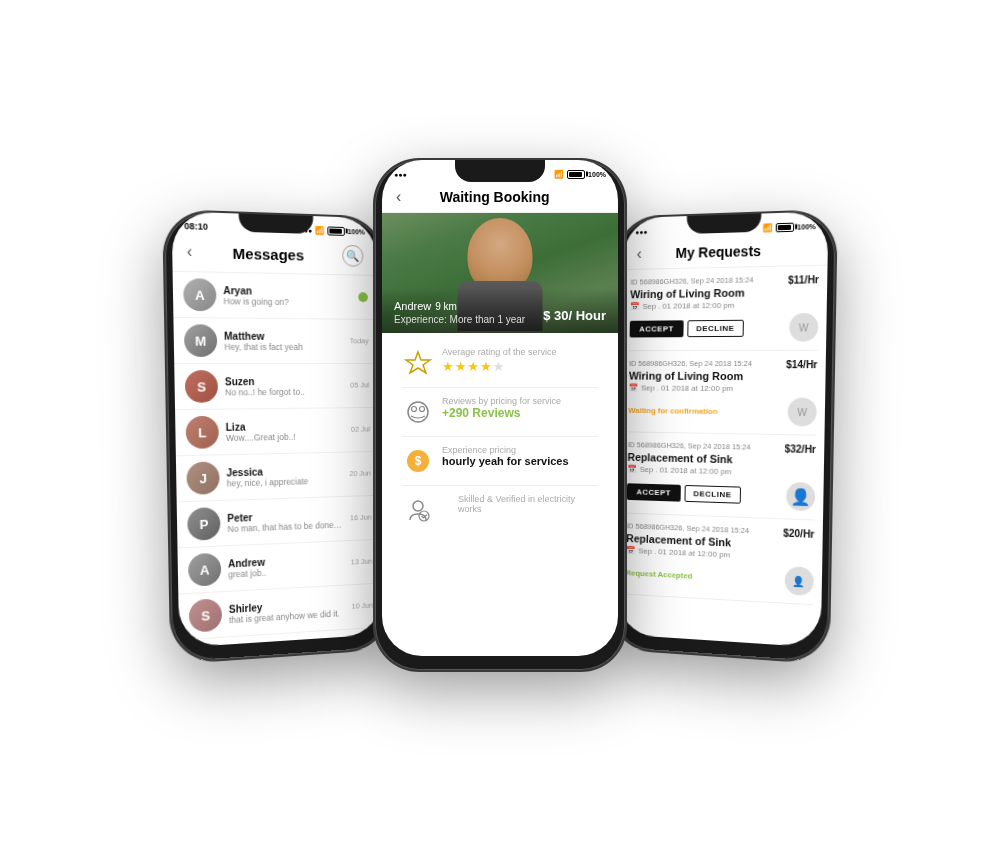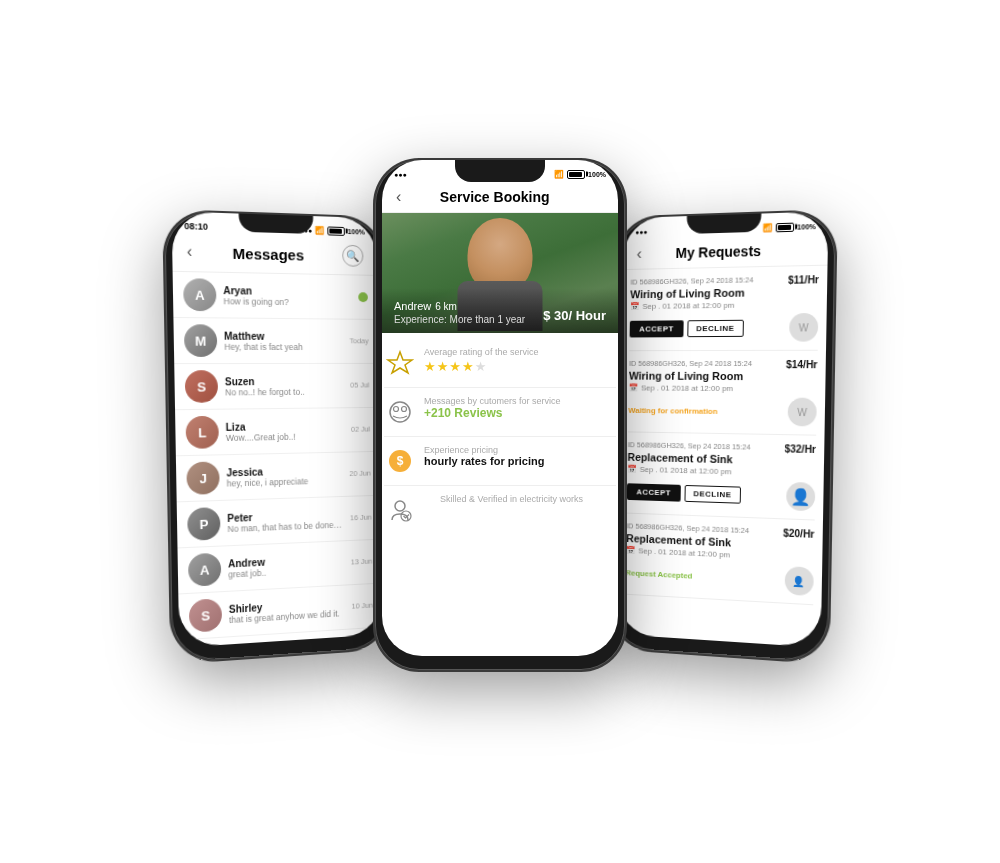--- a/index.html
+++ b/index.html
@@ -164,21 +164,21 @@
       position: absolute;
       bottom: 0; left: 0; right: 0;
       padding: 8px 12px;
       background: linear-gradient(transparent, rgba(0,0,0,0.5));
     }
     .hero-name { font-size: 14px; font-weight: 700; color: #fff; }
     .hero-name span { font-weight: 400; font-size: 11px; }
     .hero-exp { font-size: 10px; color: #ddd; }
     .hero-price { position: absolute; bottom: 10px; right: 12px; color: #fff; font-size: 13px; font-weight: 600; }
 
-    .booking-sections { flex: 1; overflow: hidden; padding: 6px 2px; }
+    .booking-sections { flex: 1; overflow: hidden; padding: 6px 20px; }
     .booking-section {
       display: flex;
       align-items: flex-start;
       gap: 8px;
       padding: 8px 0;
       border-bottom: 1px solid #eee;
     }
     .section-icon {
       width: 32px; height: 32px;
       flex-shrink: 0;
@@ -428,34 +428,34 @@
               <span>📶</span>
               <div class="battery">
                 <div class="battery-fill" style="width:90%;"></div>
               </div>
               <span style="font-size:7px;">100%</span>
             </div>
           </div>
 
           <div class="booking-header">
             <span class="back-arrow">‹</span>
-            <span class="booking-title">Service Booking</span>
+            <span class="booking-title">Waiting Booking</span>
             <span style="width:16px;"></span>
           </div>
 
           <div class="hero-image">
 
             <div style="position:absolute;top:0;left:0;right:0;bottom:0;background:linear-gradient(160deg,#6b8f5e 0%,#4a7a45 25%,#3d6e38 50%,#5a8050 75%,#4a7040 100%);"></div>
             <div style="position:absolute;top:5px;left:50%;transform:translateX(-50%);width:65px;height:75px;background:radial-gradient(circle at 50% 35%,#d4a882 0%,#c49060 50%,#a07040 100%);border-radius:50% 50% 45% 45%;"></div>
             <div style="position:absolute;top:68px;left:50%;transform:translateX(-50%);width:85px;height:50px;background:linear-gradient(180deg,#5a5a5a 0%,#3a3a3a 100%);border-radius:10px 10px 0 0;"></div>
             <div class="hero-overlay">
               <div>
                 <span class="hero-name">
                   <span>Andrew</span>
-                  <span style="font-size:10px;font-weight:400;">6 km</span>
+                  <span style="font-size:10px;font-weight:400;">9 km</span>
                 </span>
               </div>
               <div class="hero-exp">Experience: More than 1 year</div>
             </div>
             <div class="hero-price">$ 30/ Hour</div>
           </div>
 
           <div class="booking-sections">
 
             <div class="booking-section">
@@ -479,35 +479,35 @@
             <div class="booking-section">
               <div class="section-icon">
                 <svg width="28" height="28" viewBox="0 0 28 28">
                   <circle cx="14" cy="14" r="10" fill="none" stroke="#888" stroke-width="1.5"></circle>
                   <circle cx="10" cy="11" r="2.5" fill="none" stroke="#888" stroke-width="1.2"></circle>
                   <circle cx="18" cy="11" r="2.5" fill="none" stroke="#888" stroke-width="1.2"></circle>
                   <path d="M7 18 Q14 22 21 18" fill="none" stroke="#888" stroke-width="1.2"></path>
                 </svg>
               </div>
               <div class="section-content">
-                <div class="section-label">Messages by cutomers for service</div>
-                <div class="section-value green">+210 Reviews</div>
+                <div class="section-label">Reviews by pricing for service</div>
+                <div class="section-value green">+290 Reviews</div>
               </div>
             </div>
 
             <div class="booking-section">
               <div class="section-icon">
                 <svg width="28" height="28" viewBox="0 0 28 28">
                   <circle cx="14" cy="14" r="11" fill="#f5a623" opacity="0.9"></circle>
                   <text x="14" y="18" text-anchor="middle" font-size="12" font-weight="bold" fill="#fff">$</text>
                 </svg>
               </div>
               <div class="section-content">
                 <div class="section-label">Experience pricing</div>
-                <div class="section-value dark">hourly rates for pricing</div>
+                <div class="section-value dark">hourly yeah for services</div>
               </div>
             </div>
 
             <div class="booking-section" style="border-bottom:none;gap:24px;">
               <div class="section-icon">
                 <svg width="28" height="28" viewBox="0 0 28 28">
                   <circle cx="14" cy="10" r="5" fill="none" stroke="#888" stroke-width="1.5"></circle>
                   <path d="M6 24 Q6 18 14 18 Q22 18 22 24" fill="none" stroke="#888" stroke-width="1.5"></path>
                   <circle cx="20" cy="20" r="5" fill="none" stroke="#888" stroke-width="1.2"></circle>
                   <path d="M17.5 20 L19.5 22 L23 18.5" stroke="#888" stroke-width="1.2" fill="none"></path>

